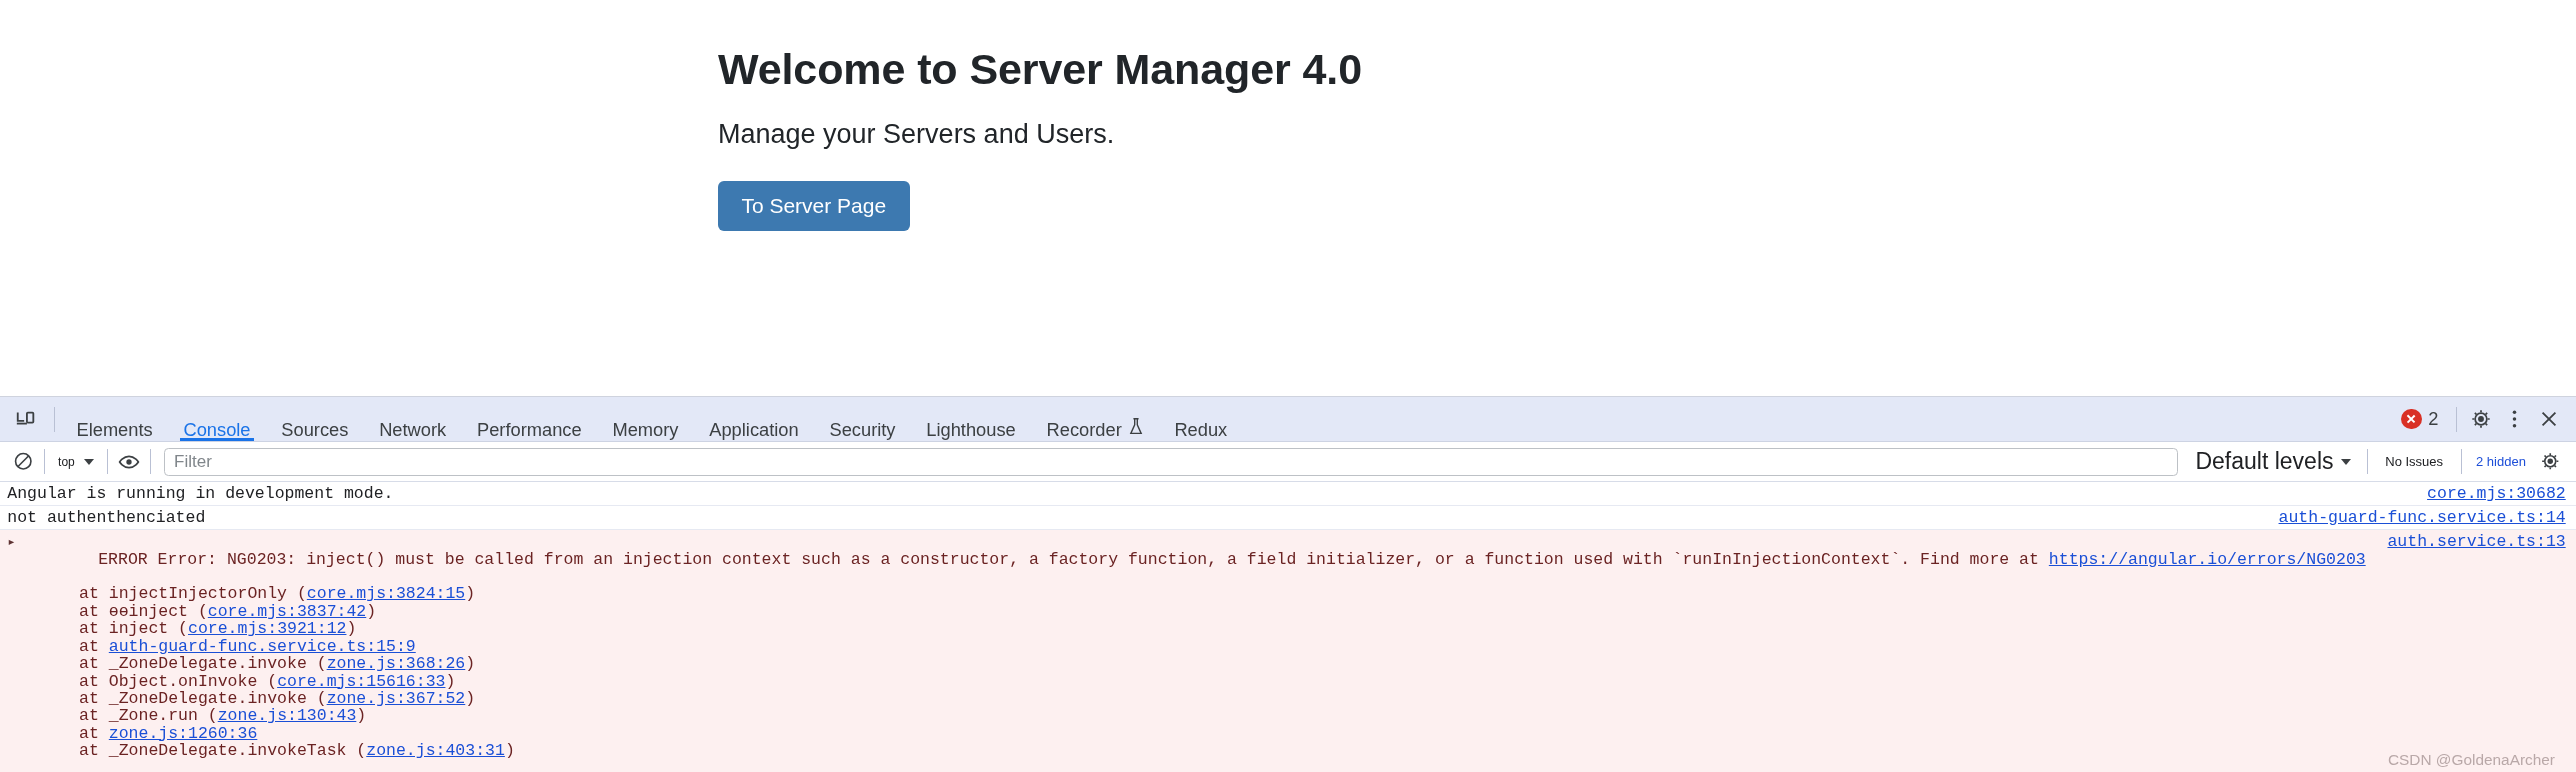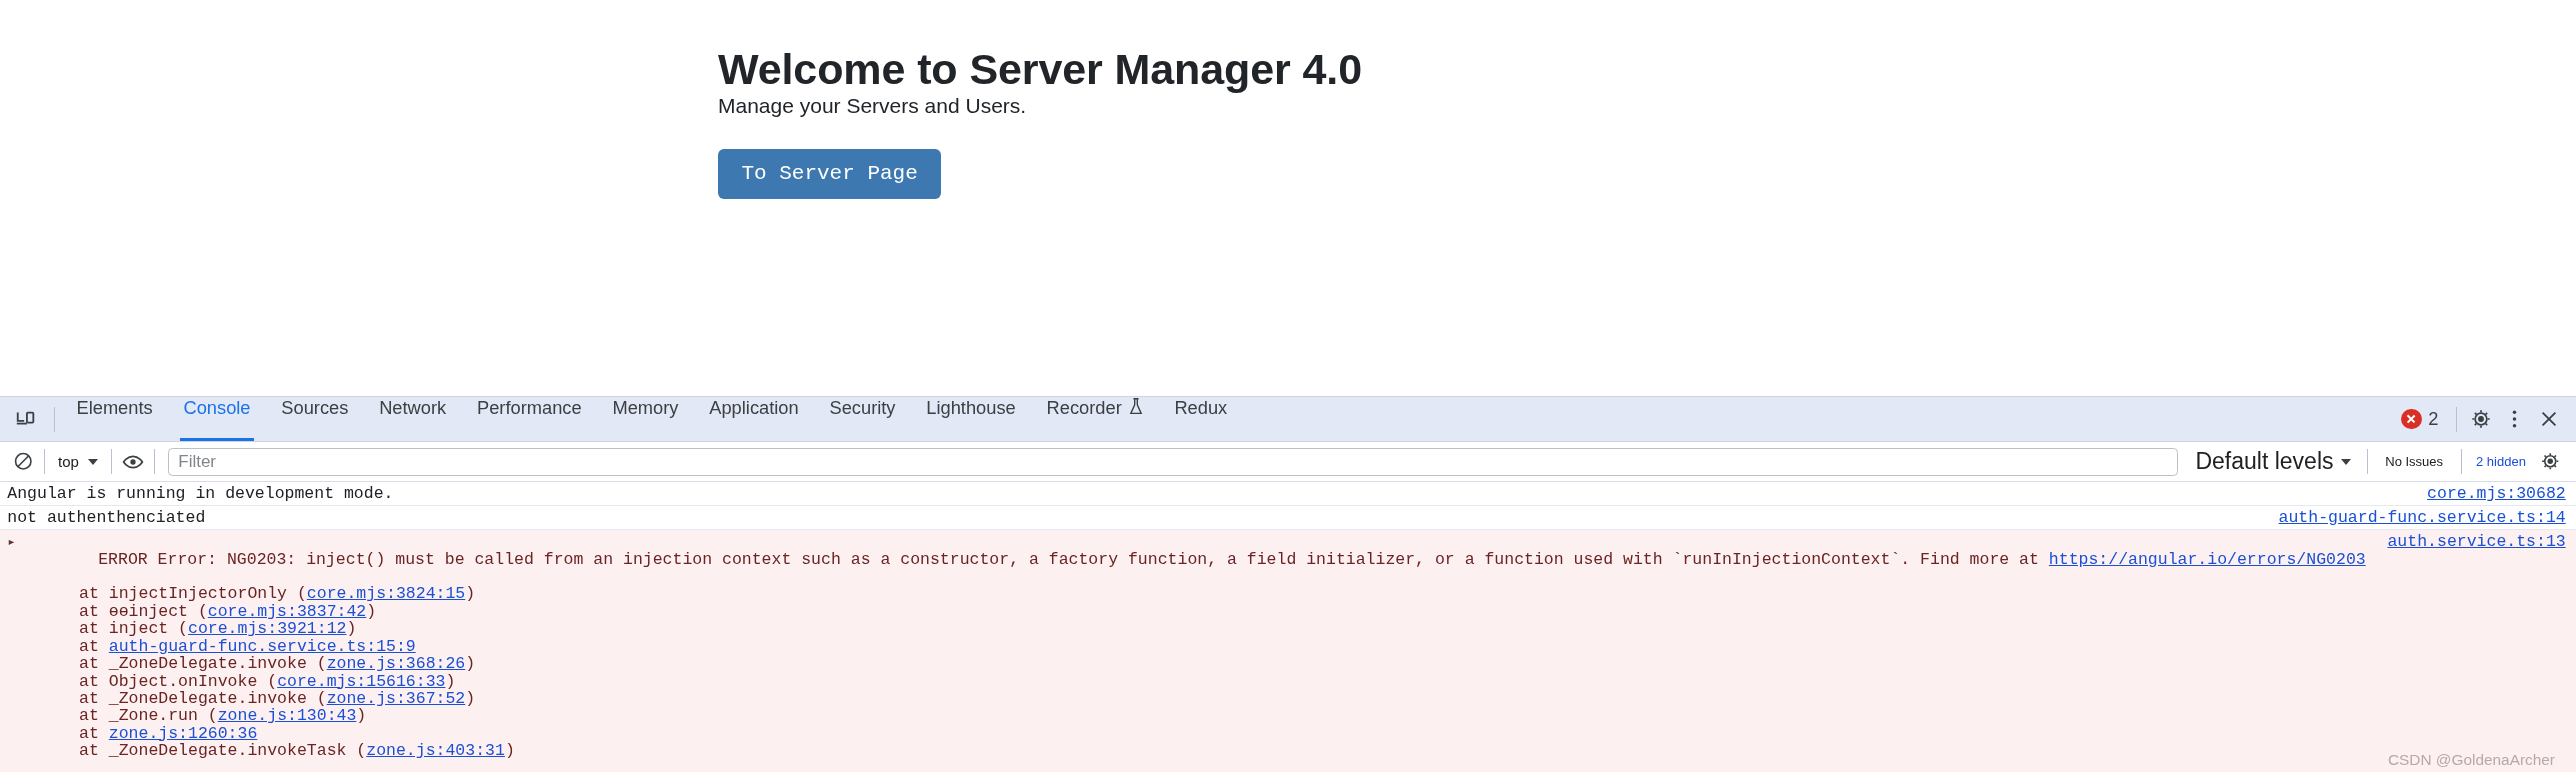--- a/index.html
+++ b/index.html
@@ -50,30 +50,31 @@
   }
 
   .page-title {
     font-size: 43px;
     font-weight: bold;
     color: #212529;
     margin-top: 29px;
     letter-spacing: -0.1px;
   }
   .page-sub {
-    font-size: 21px;
+    font-size: 27px;
     color: #212529;
+    margin-top: 25px;
   }
   .primary-btn {
     display: inline-block;
     margin-top: 31px;
     background: #3d79b0;
     color: #ffffff;
     font-size: 21px;
-    font-family: Liberation Mono, monospace;
+    font-family: Liberation Sans, sans-serif;
     border: none;
     border-radius: 5.9px;
     padding: 14px 23.4px 15.4px 23.4px;
     cursor: pointer;
     line-height: 1;
   }
 
   
   #devtools {
     position: absolute;
@@ -104,21 +105,21 @@
     color: #3c4043;
   }
   .vdiv {
     width: 0.7px; height: 25px;
     background: #b9c0d4;
     margin: 0 5.9px;
     flex: 0 0 auto;
   }
   .dt-tabs { display: flex; align-items: stretch; height: 100%; }
   .dt-tab {
-    display: flex; align-items: flex-start; gap: 5.9px;
+    display: flex; align-items: flex-end; gap: 5.9px;
     padding: 0 15.4px;
     font-size: 18.3px;
     color: #3c4043;
     cursor: pointer;
     position: relative;
     white-space: nowrap;
   }
   .dt-tab.active { color: #1a73e8; }
   .dt-tab.active::after {
     content: "";
@@ -169,21 +170,21 @@
     font-size: 17px;
     font-family: "Liberation Sans", sans-serif;
     color: #202124;
     background: #fff;
     outline: none;
     min-width: 7.3px;
   }
   .filter-input::placeholder { color: #80868b; }
   .ctx-select {
     display: flex; align-items: center; gap: 8.8px;
-    font-size: 15px; color: #202124;
+    font-size: 12px; color: #202124;
     padding: 0 7.3px; cursor: pointer;
     white-space: nowrap;
   }
   .caret {
     width: 0; height: 0;
     border-left: 5.9px solid transparent;
     border-right: 5.9px solid transparent;
     border-top: 6.6px solid #3c4043;
   }
   .lvl-select {

